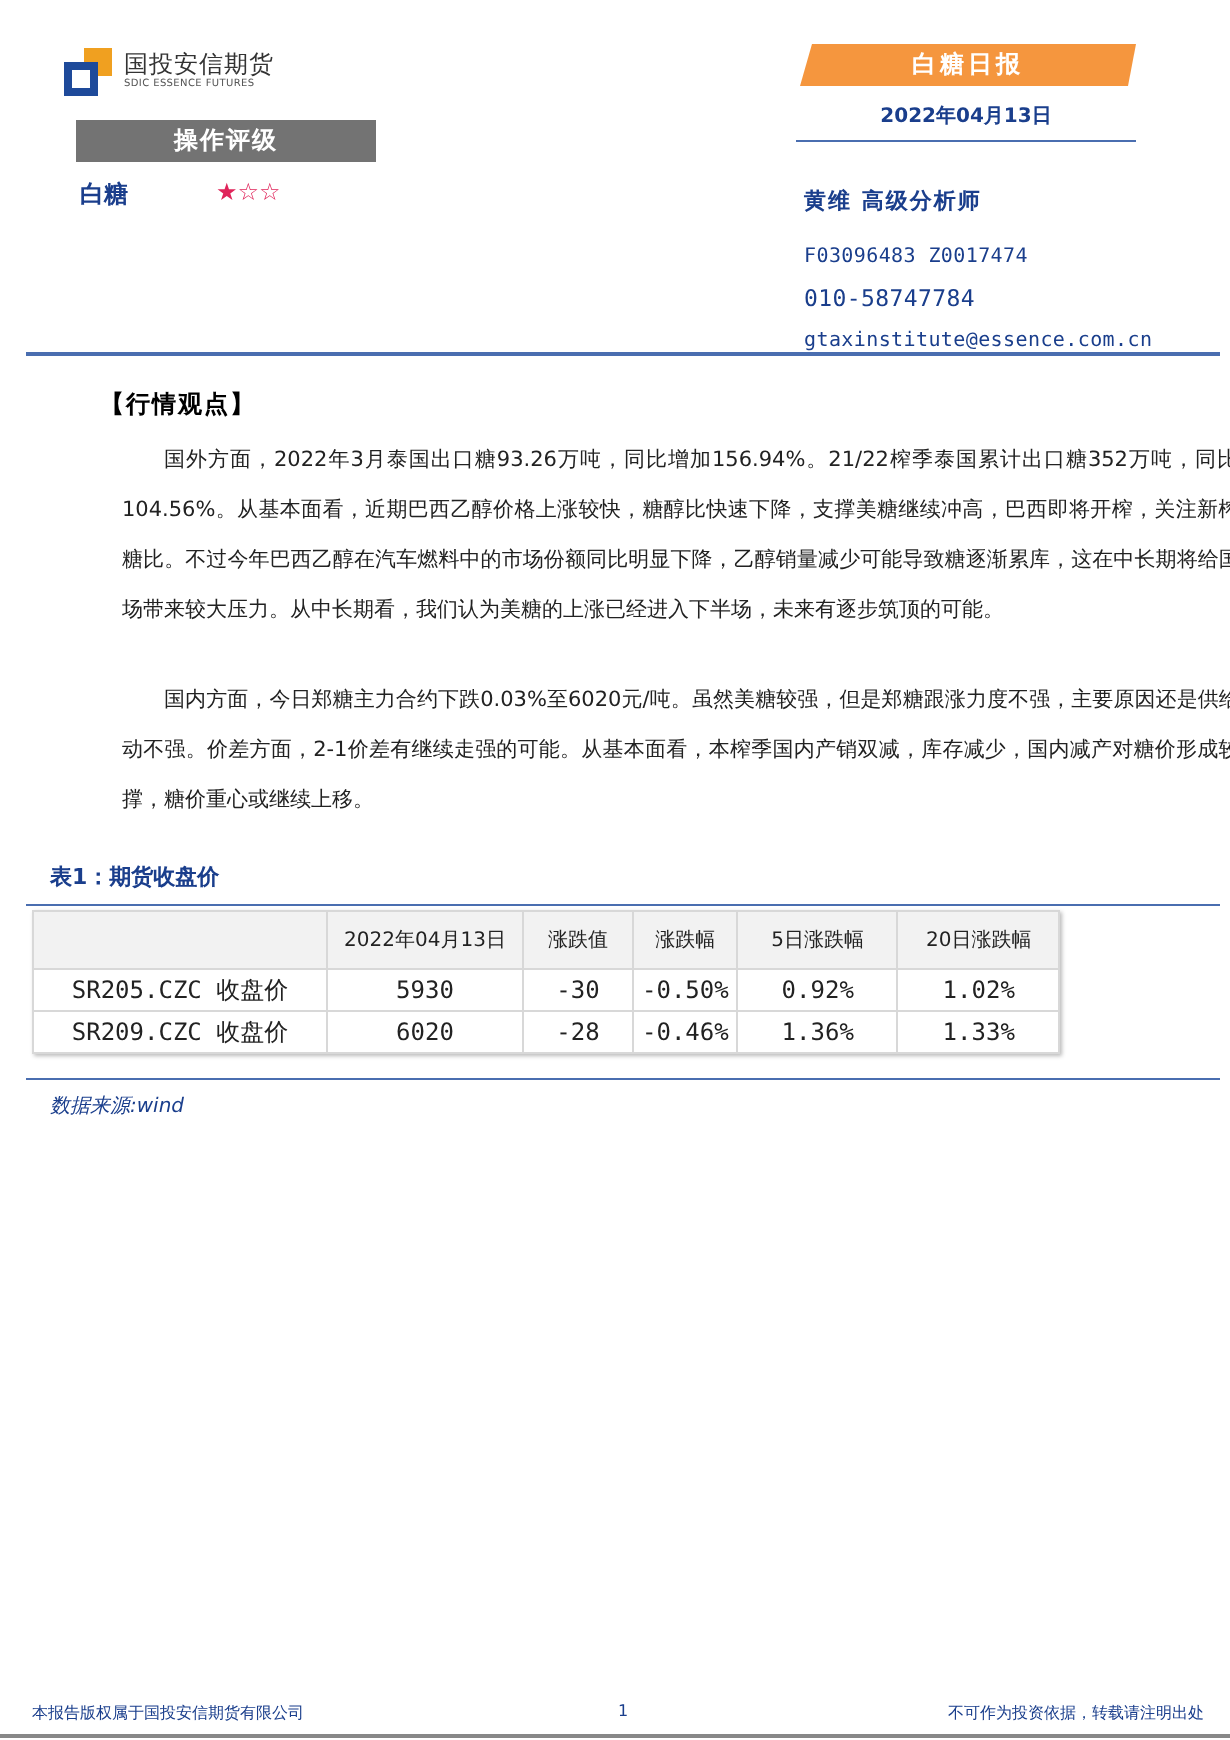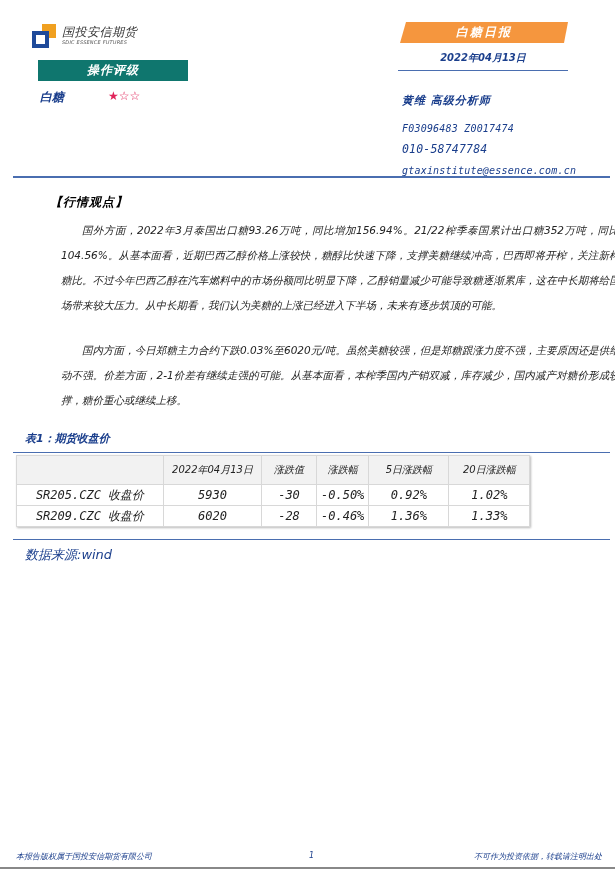--- a/index.html
+++ b/index.html
@@ -1,27 +1,27 @@
 <!DOCTYPE html>
 <html><head>
 <meta charset="utf-8">
 <style>
-  * { box-sizing: border-box; margin: 0; padding: 0; font-style: italic; }
+  * { box-sizing: border-box; margin: 0; padding: 0; }
   html, body { width: 615px; height: 870px; background: #ffffff; overflow: hidden; }
   body { position: relative; font-family: "DejaVu Sans", "Liberation Sans", sans-serif; color: #222; }
 
   .logo { position: absolute; left: 32px; top: 24px; display: flex; align-items: center; }
   .logo-mark { position: relative; width: 24px; height: 24px; margin-right: 6px; }
   .logo-mark .orange { position: absolute; right: 0; top: 0; width: 14px; height: 14px; background: #f0a020; }
   .logo-mark .blue { position: absolute; left: 0; bottom: 0; width: 17px; height: 17px; border: 4px solid #1e4a9a; background: #fff; }
   .logo-text { display: flex; flex-direction: column; }
   .logo-cn { font-size: 12px; color: #333; letter-spacing: 0.5px; line-height: 13px; }
   .logo-en { font-size: 5px; color: #555; letter-spacing: 0.2px; line-height: 7px; }
 
-  .rating-bar { position: absolute; left: 38px; top: 60px; width: 150px; height: 21px; background: #0f766e; color: #fff; font-size: 12px; font-weight: bold; text-align: center; line-height: 21px; letter-spacing: 1px; }
+  .rating-bar { position: absolute; left: 38px; top: 60px; width: 150px; height: 21px; background: #737373; color: #fff; font-size: 12px; font-weight: bold; text-align: center; line-height: 21px; letter-spacing: 1px; }
   .rating-row { position: absolute; left: 40px; top: 89px; display: flex; align-items: flex-start; }
   .rating-label { font-size: 12px; color: #1a3e8c; font-weight: bold; width: 68px; }
   .rating-stars { font-size: 12px; color: #e0245a; letter-spacing: 0px; }
 
   .report-banner { position: absolute; left: 400px; top: 22px; width: 168px; height: 21px; background: #f5963e; color: #fff; font-size: 12px; font-weight: bold; text-align: center; line-height: 21px; letter-spacing: 2px; clip-path: polygon(6px 0, 100% 0, calc(100% - 4px) 100%, 0 100%); }
   .report-date { position: absolute; left: 398px; top: 51px; width: 170px; text-align: center; font-size: 10px; font-weight: bold; color: #1a3e8c; padding-bottom: 5px; border-bottom: 1.5px solid #4a6eb0; }
 
   .analyst { position: absolute; left: 390px; top: 93px; margin-left: 12px; }
   .analyst-name { font-size: 11px; font-weight: bold; color: #1a3e8c; margin-bottom: 10px; letter-spacing: 1px; }
   .analyst-line { font-family: "DejaVu Sans Mono", "Liberation Mono", monospace; font-size: 10px; color: #1a3e8c; line-height: 21px; letter-spacing: 0.2px; }
@@ -39,21 +39,21 @@
   .table-title { position: absolute; left: 25px; top: 431px; font-size: 11px; font-weight: bold; color: #1a3e8c; }
   .table-rule { position: absolute; left: 13px; top: 452px; width: 597px; height: 1px; background: #4a6eb0; }
 
   table.futures { position: absolute; left: 16px; top: 455px; border-collapse: collapse; font-size: 10px; color: #222; box-shadow: 1px 1px 2px #bbb; }
   table.futures td, table.futures th { border: 1px solid #d8d8d8; height: 21px; text-align: center; font-weight: normal; padding: 0 4px; }
   table.futures thead th { height: 29px; background: #f2f2f2; }
   table.futures tbody td { background: #fff; font-family: "DejaVu Sans Mono", "Liberation Mono", monospace; font-size: 12px; }
   .c0 { width: 147px; } .c1 { width: 98px; } .c2 { width: 55px; } .c3 { width: 51px; } .c4 { width: 80px; } .c5 { width: 81px; }
 
   .source-rule { position: absolute; left: 13px; top: 539px; width: 597px; height: 1px; background: #4a6eb0; }
-  .source { position: absolute; left: 25px; top: 546px; font-size: 13px; font-style: italic; color: #1a3e8c; }
+  .source { position: absolute; left: 25px; top: 546px; font-size: 10px; font-style: italic; color: #1a3e8c; }
 
   .footer { position: absolute; left: 16px; top: 851px; width: 596px; font-size: 8px; color: #1a3e8c; }
   .footer-left { position: absolute; left: 0; top: 0; }
   .footer-page { position: absolute; left: 293px; top: 0; }
   .footer-right { position: absolute; right: 10px; top: 0; }
   .footer-rule { position: absolute; left: 0; top: 867px; width: 615px; height: 2px; background: #888; }
 </style>
 </head>
 <body>
 

